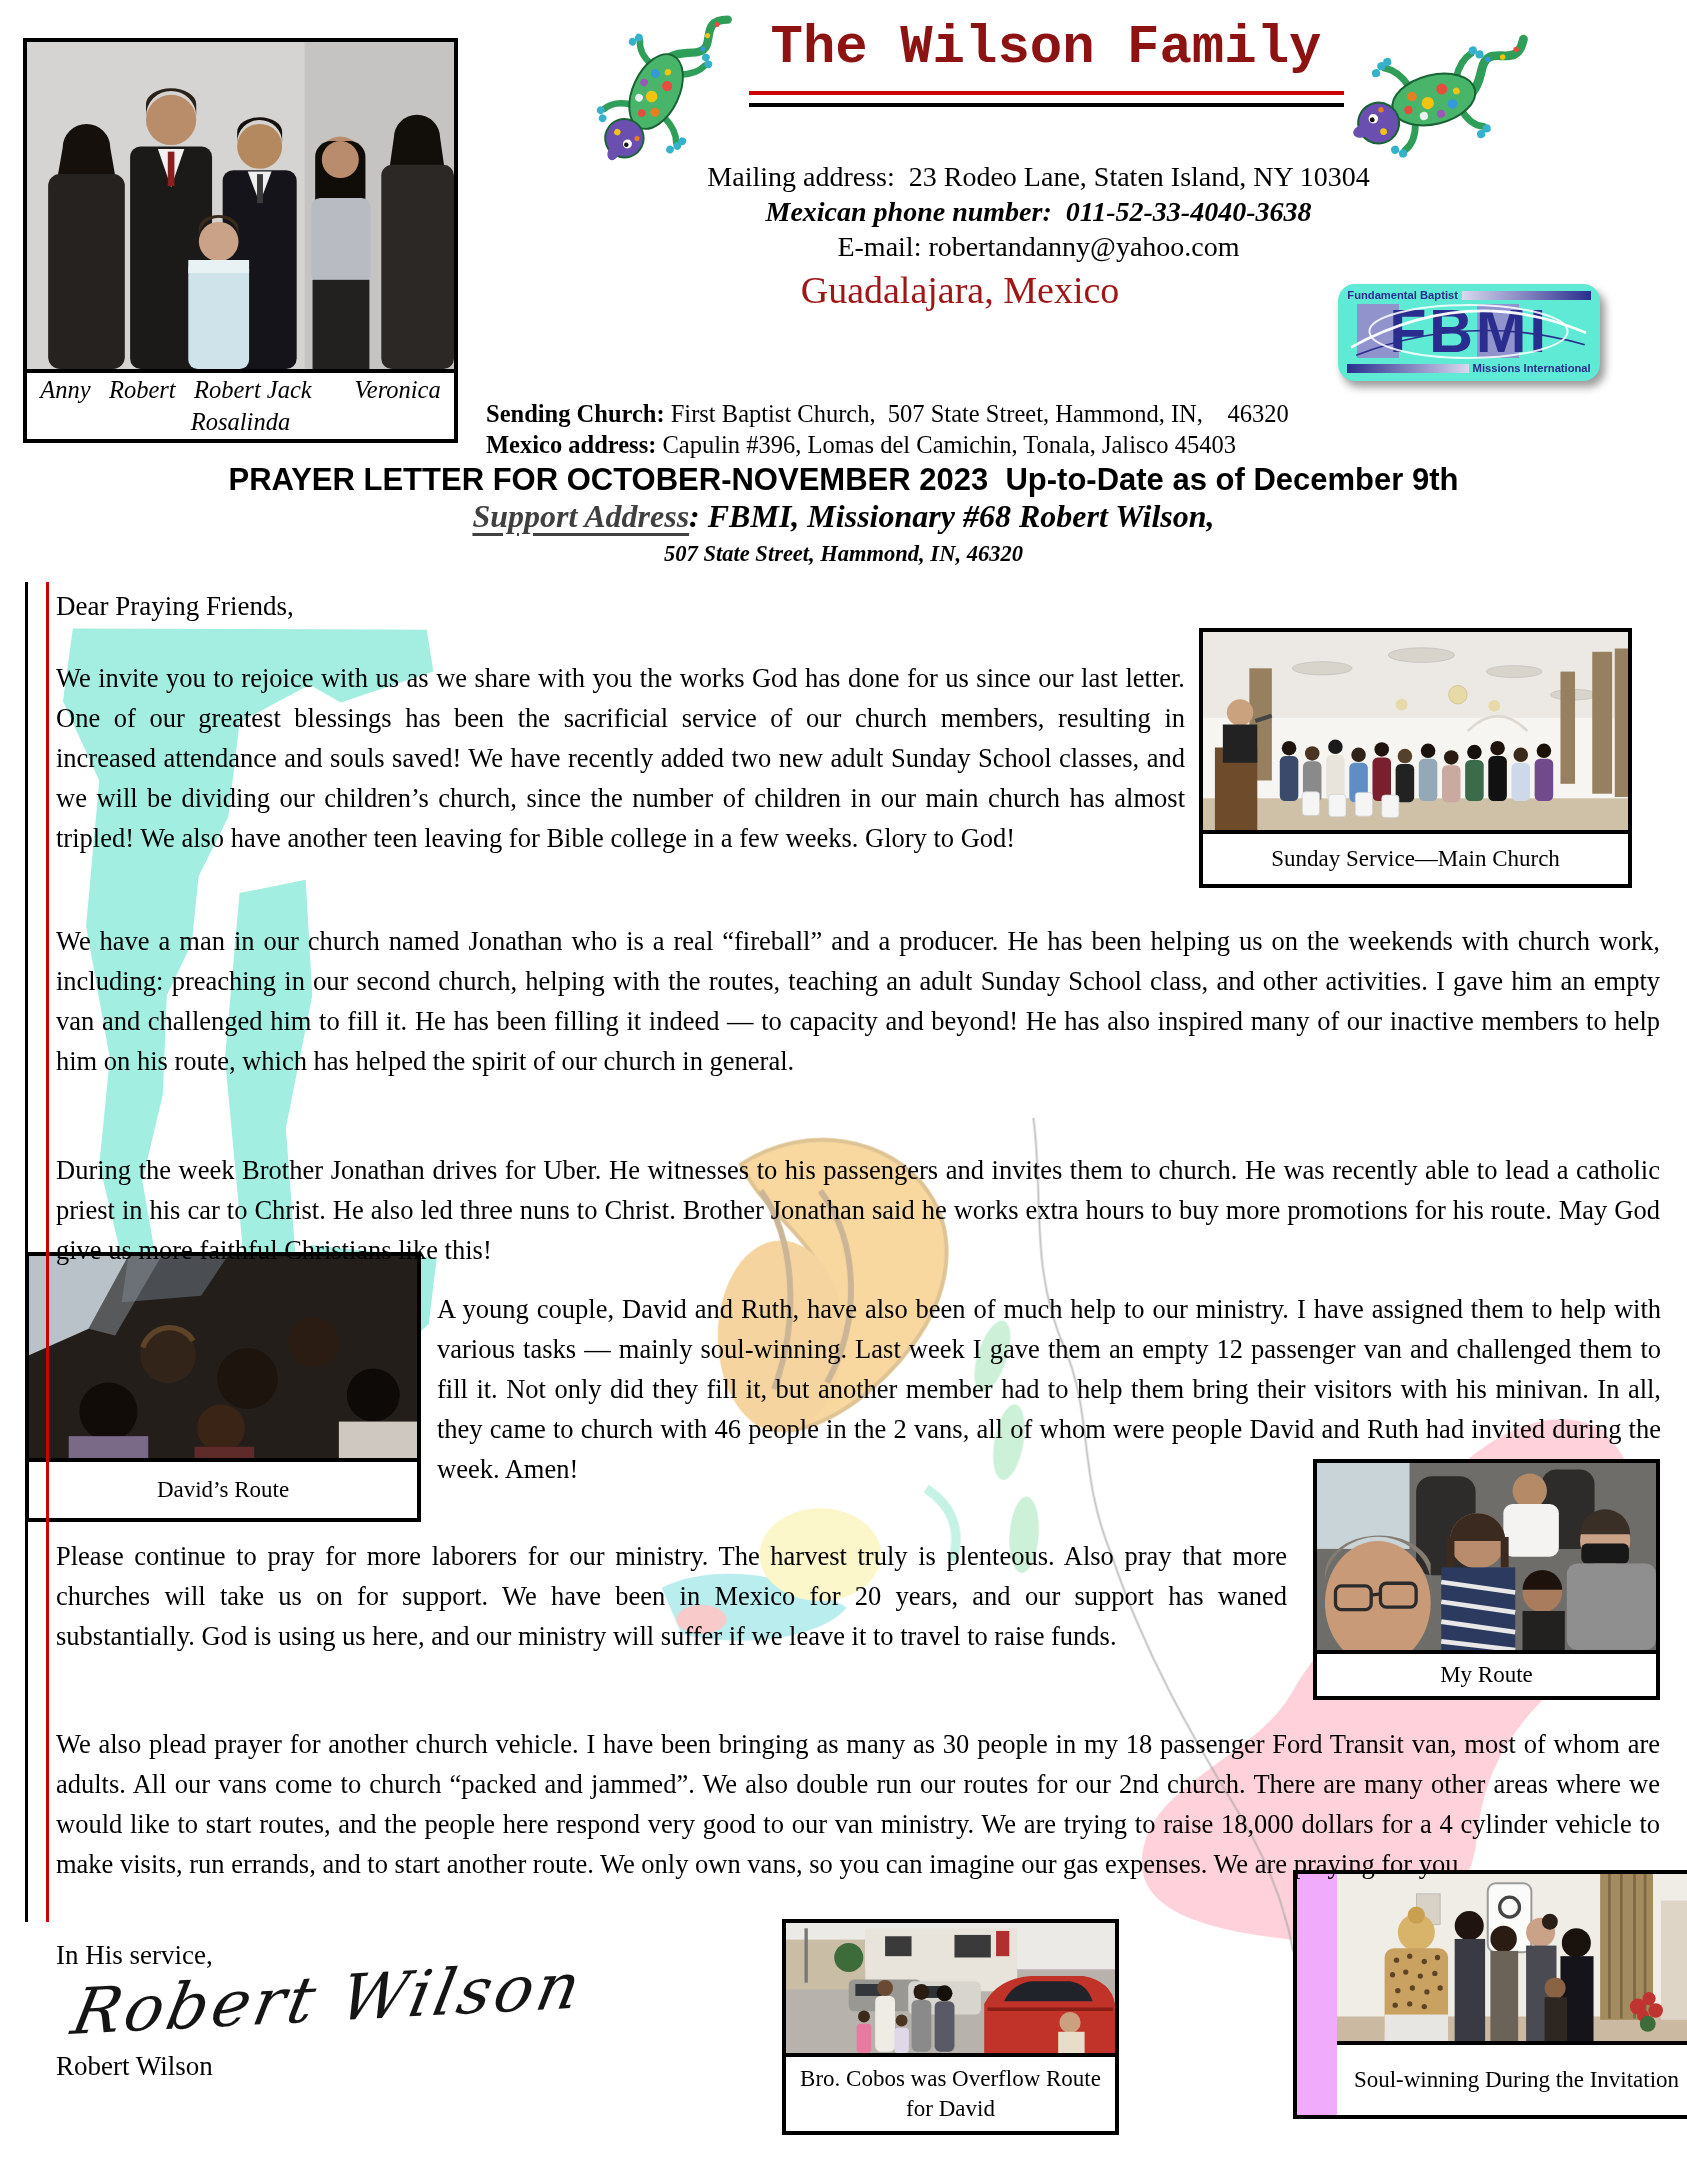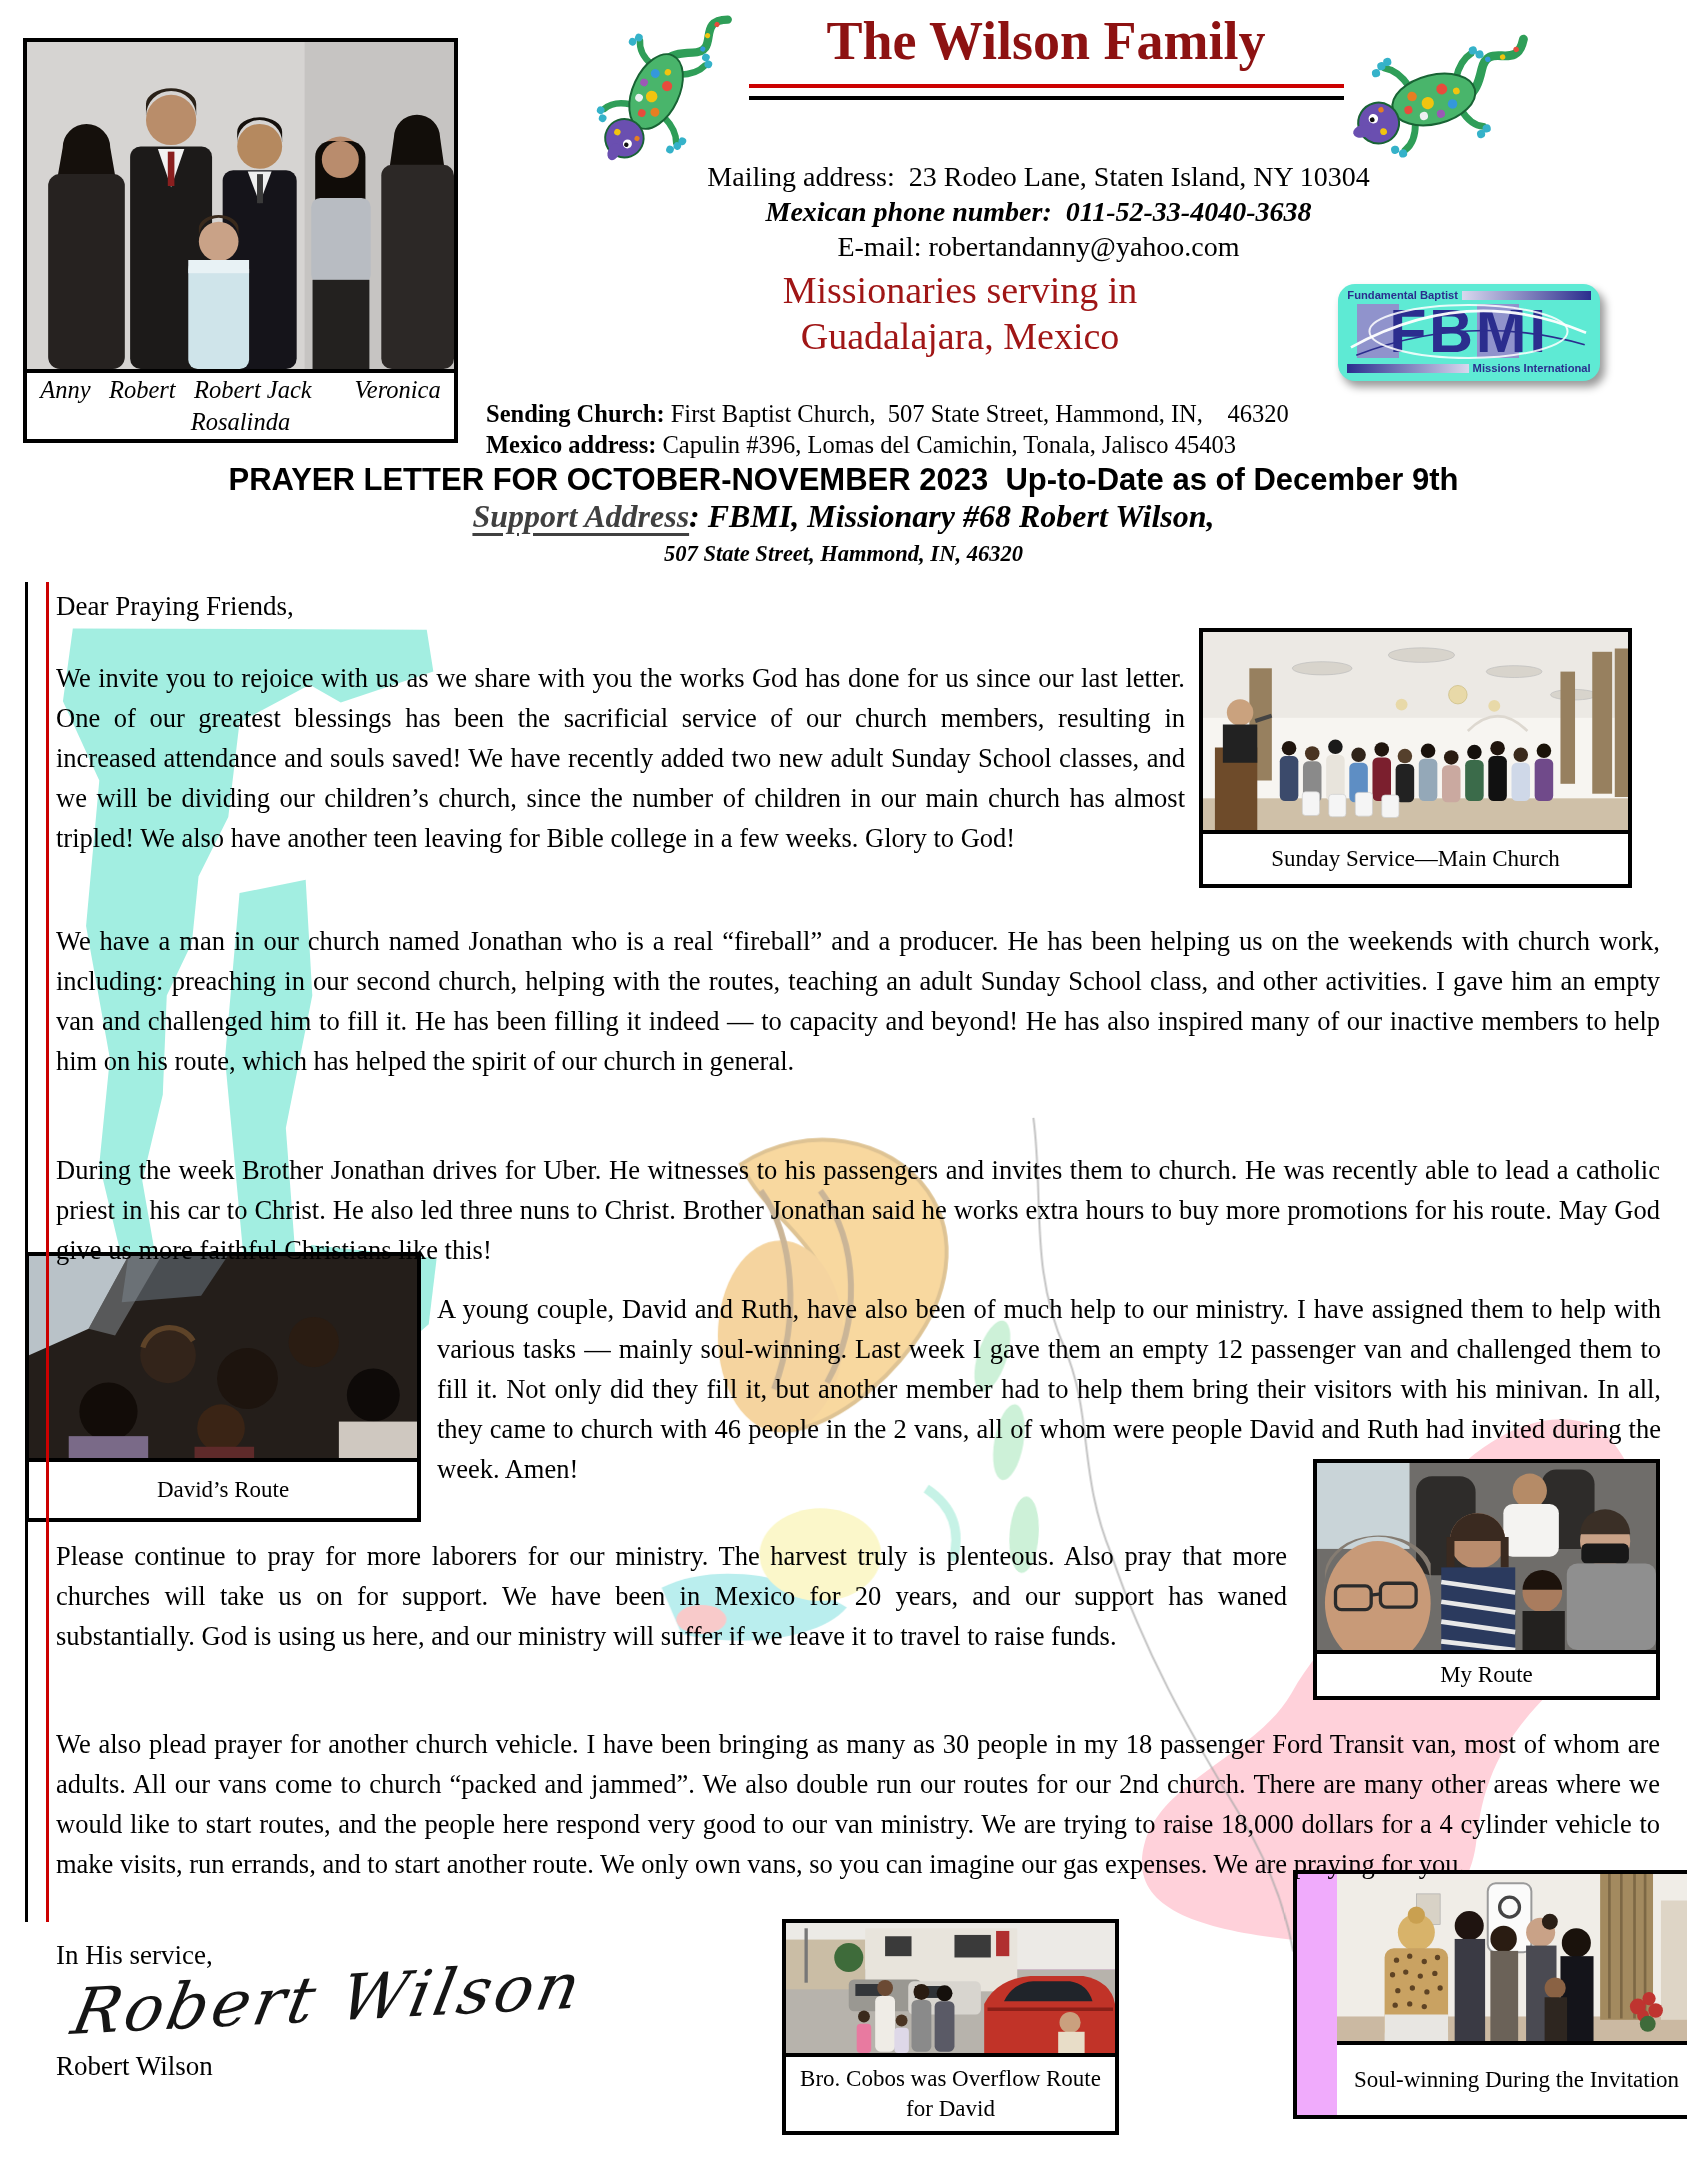--- a/index.html
+++ b/index.html
@@ -4,21 +4,21 @@
 <style>
   html,body{margin:0;padding:0;background:#888;}
   .page{position:relative;width:1687px;height:2183px;background:#ffffff;overflow:hidden;
         font-family:"Liberation Serif",serif;color:#000;}
   .abs{position:absolute;}
   
   .watermark{position:absolute;left:0;top:0;z-index:0;pointer-events:none;}
   
   .hdr{z-index:3;}
   .title-block{left:715px;top:9.3px;width:662px;text-align:center;}
-  .title-block h1{margin:0;font-size:54px;font-weight:bold;color:#8d1212;line-height:64px;}
+  .title-block h1{margin:7px;font-size:54px;font-weight:bold;color:#8d1212;line-height:64px;font-family:Liberation Mono, monospace;}
   .rule-red{height:4px;background:#cc0000;width:595px;margin:10.6px auto 0 auto;}
   .rule-blk{height:3.3px;background:#000;width:595px;margin:8.6px auto 0 auto;}
   .addr-block{left:688px;top:159px;width:701px;text-align:center;font-size:28px;line-height:35px;}
   .addr-block .ph{font-weight:bold;font-style:italic;}
   .serving{left:629px;top:267px;width:662px;text-align:center;color:#a01616;font-size:38px;line-height:46px;}
   .send-block{left:486px;top:398px;width:1158px;font-size:24.5px;line-height:31px;}
   .send-block b{font-weight:bold;}
   .pre{white-space:pre-wrap;}
   .prayer-line{left:0;top:462px;width:1687px;text-align:center;
      font-family:"Liberation Sans",sans-serif;font-weight:bold;font-size:31px;}
@@ -143,21 +143,20 @@
     <div class="rule-blk"></div>
   </div>
 
   <div class="abs hdr addr-block">
     <div class="pre">Mailing address:  23 Rodeo Lane, Staten Island, NY 10304</div>
     <div class="pre ph">Mexican phone number:  011-52-33-4040-3638</div>
     <div>E-mail: robertandanny@yahoo.com</div>
   </div>
 
   <div class="abs hdr serving">
-    <div>Missionaries serving in</div>
     <div>Guadalajara, Mexico</div>
   </div>
 
   <div class="abs fbmi">
     <div class="fbmi-row">
       <span class="fbmi-lbl">Fundamental Baptist</span>
       <div class="fbmi-bar"></div>
     </div>
     <div class="fbmi-main">
       <div class="lp" style="left:9.3px;"></div>

